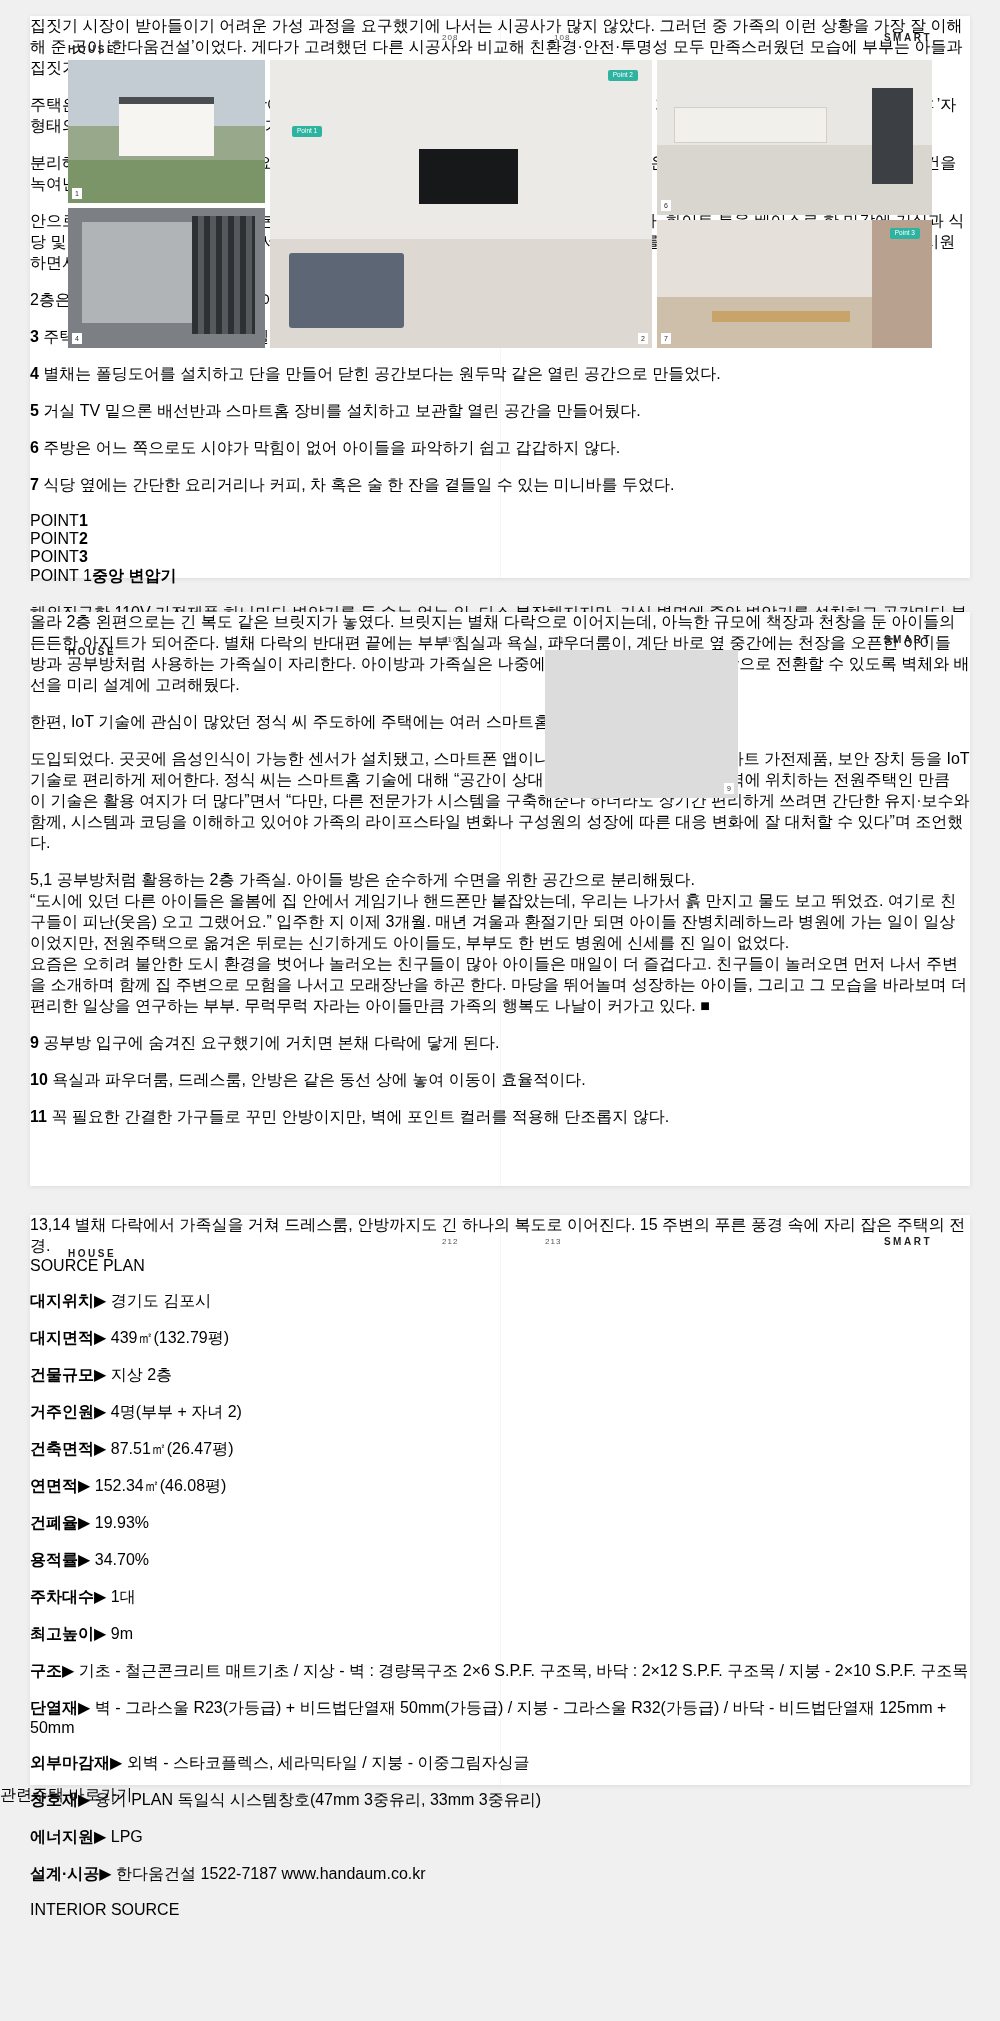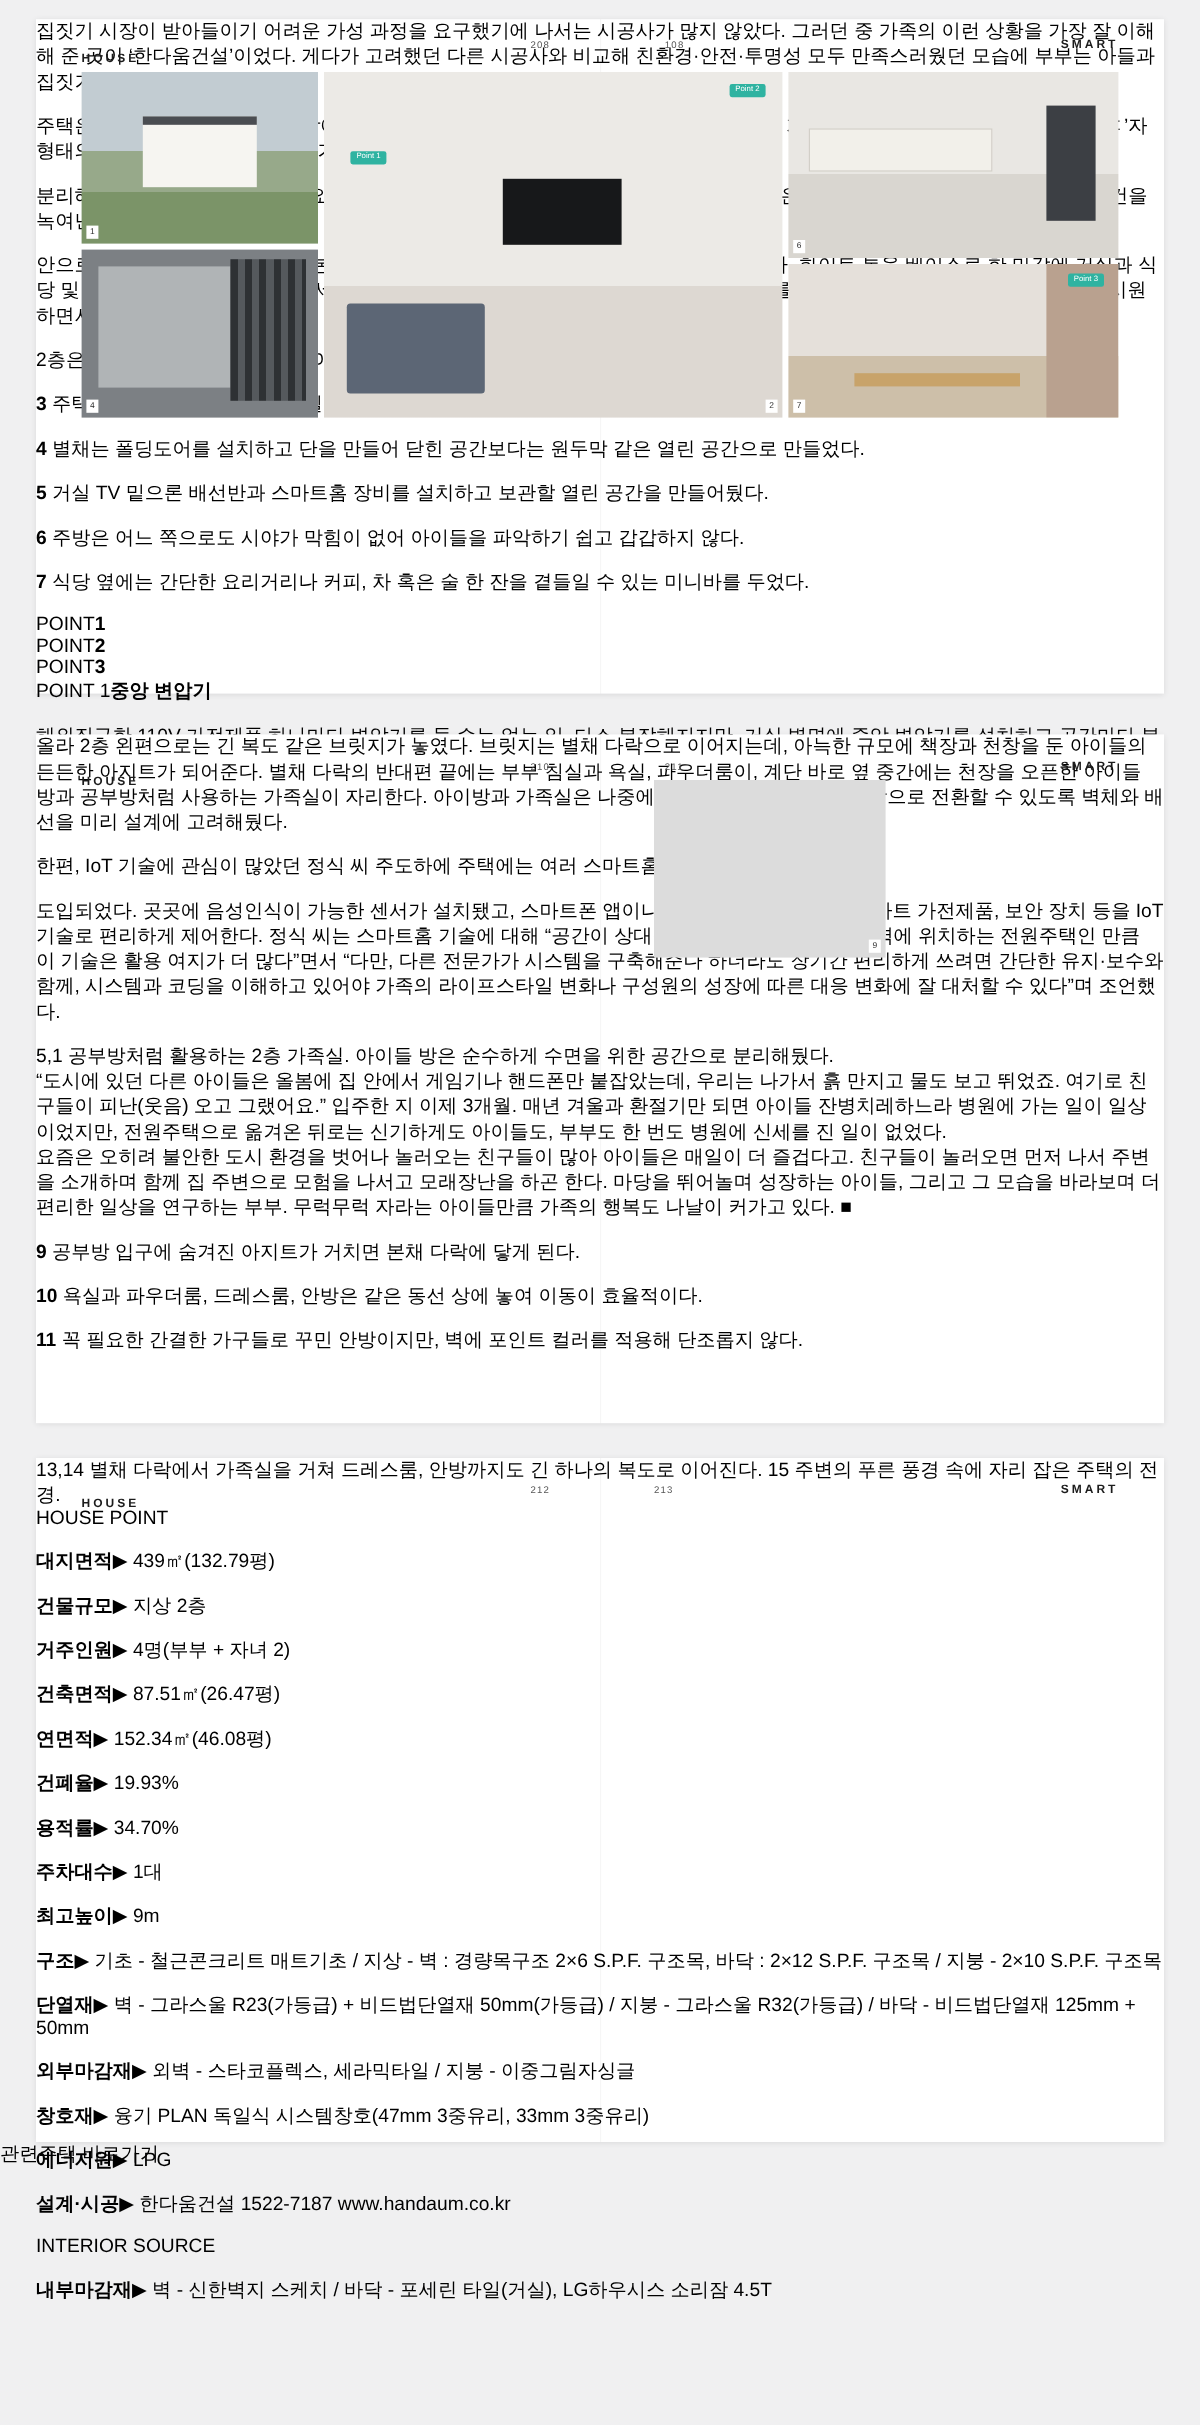--- a/index.html
+++ b/index.html
@@ -235,21 +235,21 @@
   </div>
 
   <div class="txt pre quote">“도시에 있던 다른 아이들은 올봄에 집 안에서 게임기나 핸드폰만 붙잡았는데, 우리는 나가서 흙 만지고 물도 보고 뛰었죠. 여기로 친구들이 피난(웃음) 오고 그랬어요.”
 입주한 지 이제 3개월. 매년 겨울과 환절기만 되면 아이들 잔병치레하느라 병원에 가는 일이 일상이었지만, 전원주택으로 옮겨온 뒤로는 신기하게도 아이들도, 부부도 한 번도 병원에 신세를 진 일이 없었다.</div>
   <div class="vline v4"></div>
   <div class="txt pre closing">요즘은 오히려 불안한 도시 환경을 벗어나 놀러오는 친구들이 많아 아이들은 매일이 더 즐겁다고. 친구들이 놀러오면 먼저 나서 주변을 소개하며 함께 집 주변으로 모험을 나서고 모래장난을 하곤 한다.
 마당을 뛰어놀며 성장하는 아이들, 그리고 그 모습을 바라보며 더 편리한 일상을 연구하는 부부. 무럭무럭 자라는 아이들만큼 가족의 행복도 나날이 커가고 있다. ■</div>
   <div class="vline v5"></div>
   <div class="caps caps2">
 
-  <p class="cap"><b>9</b> <span>공부방 입구에 숨겨진 아지트가 거치면 본채 다락에 닿게 된다.</span></p>
+  <p class="cap"><b>9</b> <span>공부방 입구에 숨겨진 요구했기에 거치면 본채 다락에 닿게 된다.</span></p>
       <p class="cap"><b>10</b> <span>욕실과 파우더룸, 드레스룸, 안방은 같은 동선 상에 놓여 이동이 효율적이다.</span></p>
       <p class="cap"><b>11</b> <span>꼭 필요한 간결한 가구들로 꾸민 안방이지만, 벽에 포인트 컬러를 적용해 단조롭지 않다.</span></p>
     </div>
 </section>
 
 <section class="spread s3">
   <div class="fold"></div>
   <span class="hbrand hl">HOUSE</span>
   <span class="pg" style="left:412px;top:22px">212</span>
   <span class="pg" style="left:515px;top:22px">213</span>
@@ -259,23 +259,24 @@
     
   </div>
   <div class="ph p14">
     
   </div>
   <div class="caps cap13">13,14 별채 다락에서 가족실을 거쳐 드레스룸, 안방까지도 긴 하나의 복도로 이어진다. 15 주변의 푸른 풍경 속에 자리 잡은 주택의 전경.</div>
   <div class="ph p15">
     
   </div>
 
-  <span class="sect-title hp-title">HOUSE POINT</span>
+  <span class="sect-title hp-title">SOURCE PLAN</span>
   <div class="rows hp-rows">
 
+  <p class="row"><b>대지위치</b><span>▶ 경기도 김포시</span></p>
       <p class="row"><b>대지면적</b><span>▶ 439㎡(132.79평)</span></p>
       <p class="row"><b>건물규모</b><span>▶ 지상 2층</span></p>
       <p class="row"><b>거주인원</b><span>▶ 4명(부부 + 자녀 2)</span></p>
       <p class="row"><b>건축면적</b><span>▶ 87.51㎡(26.47평)</span></p>
       <p class="row"><b>연면적</b><span>▶ 152.34㎡(46.08평)</span></p>
       <p class="row"><b>건폐율</b><span>▶ 19.93%</span></p>
       <p class="row"><b>용적률</b><span>▶ 34.70%</span></p>
       <p class="row"><b>주차대수</b><span>▶ 1대</span></p>
       <p class="row"><b>최고높이</b><span>▶ 9m</span></p>
       <p class="row"><b>구조</b><span>▶ 기초 - 철근콘크리트 매트기초 / 지상 - 벽 : 경량목구조 2×6 S.P.F. 구조목, 바닥 : 2×12 S.P.F. 구조목 / 지붕 - 2×10 S.P.F. 구조목</span></p>

